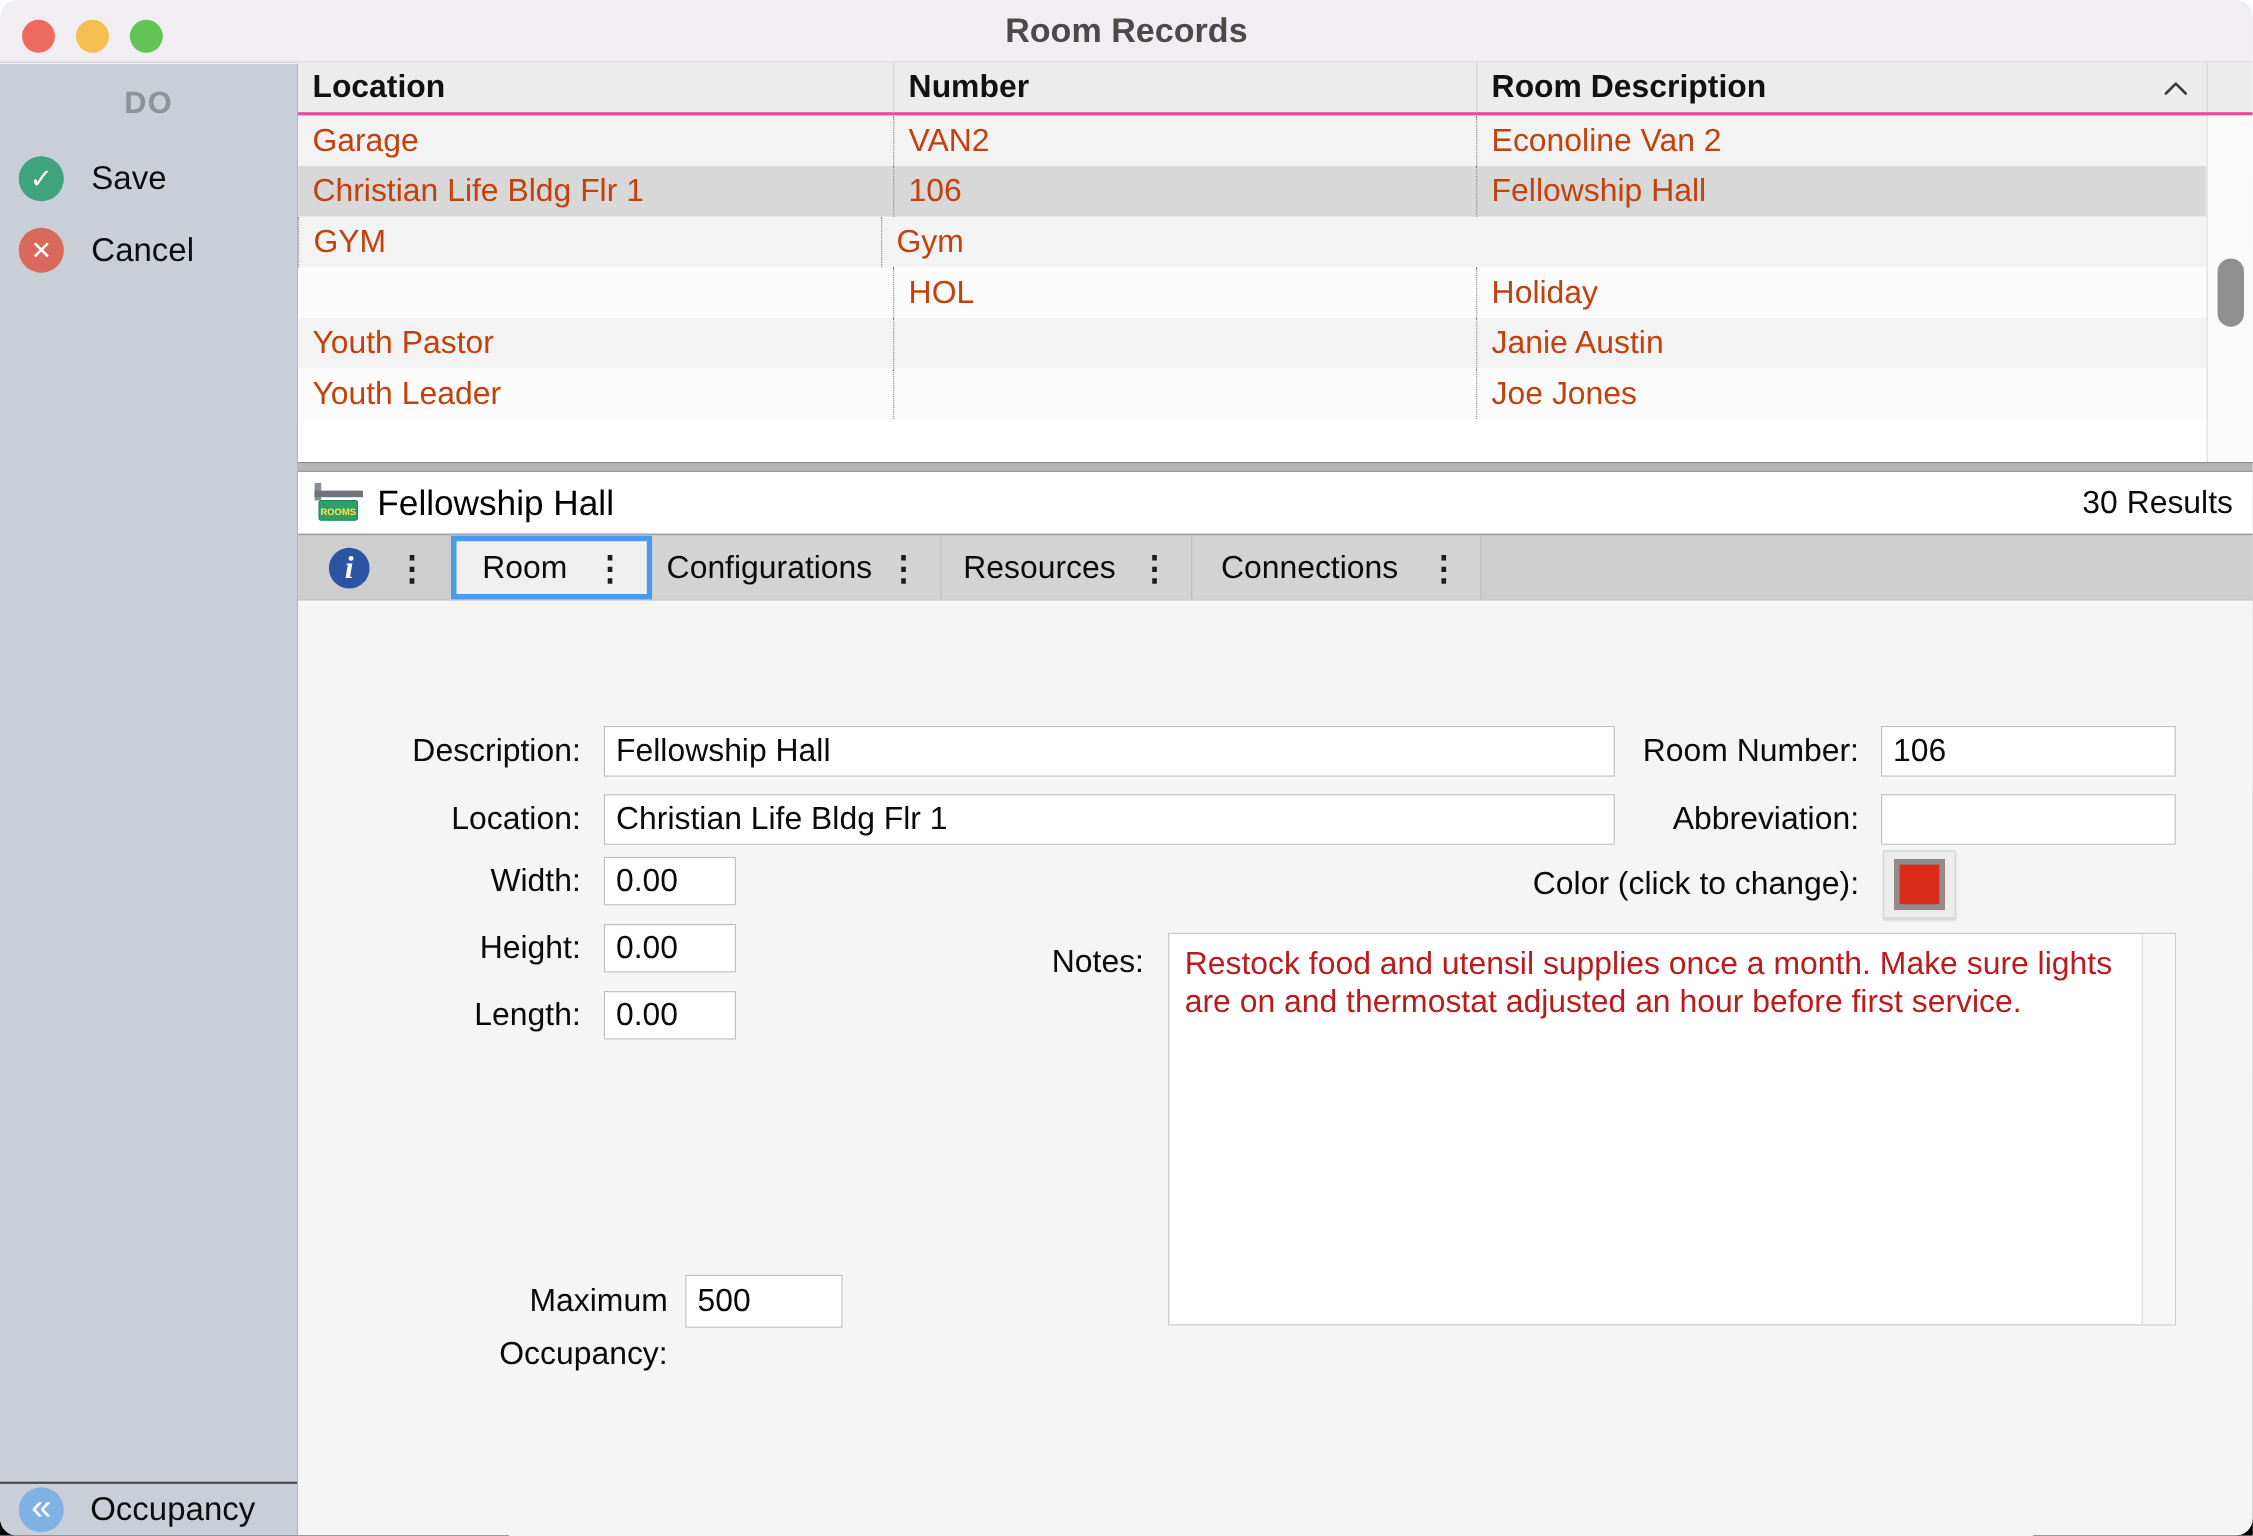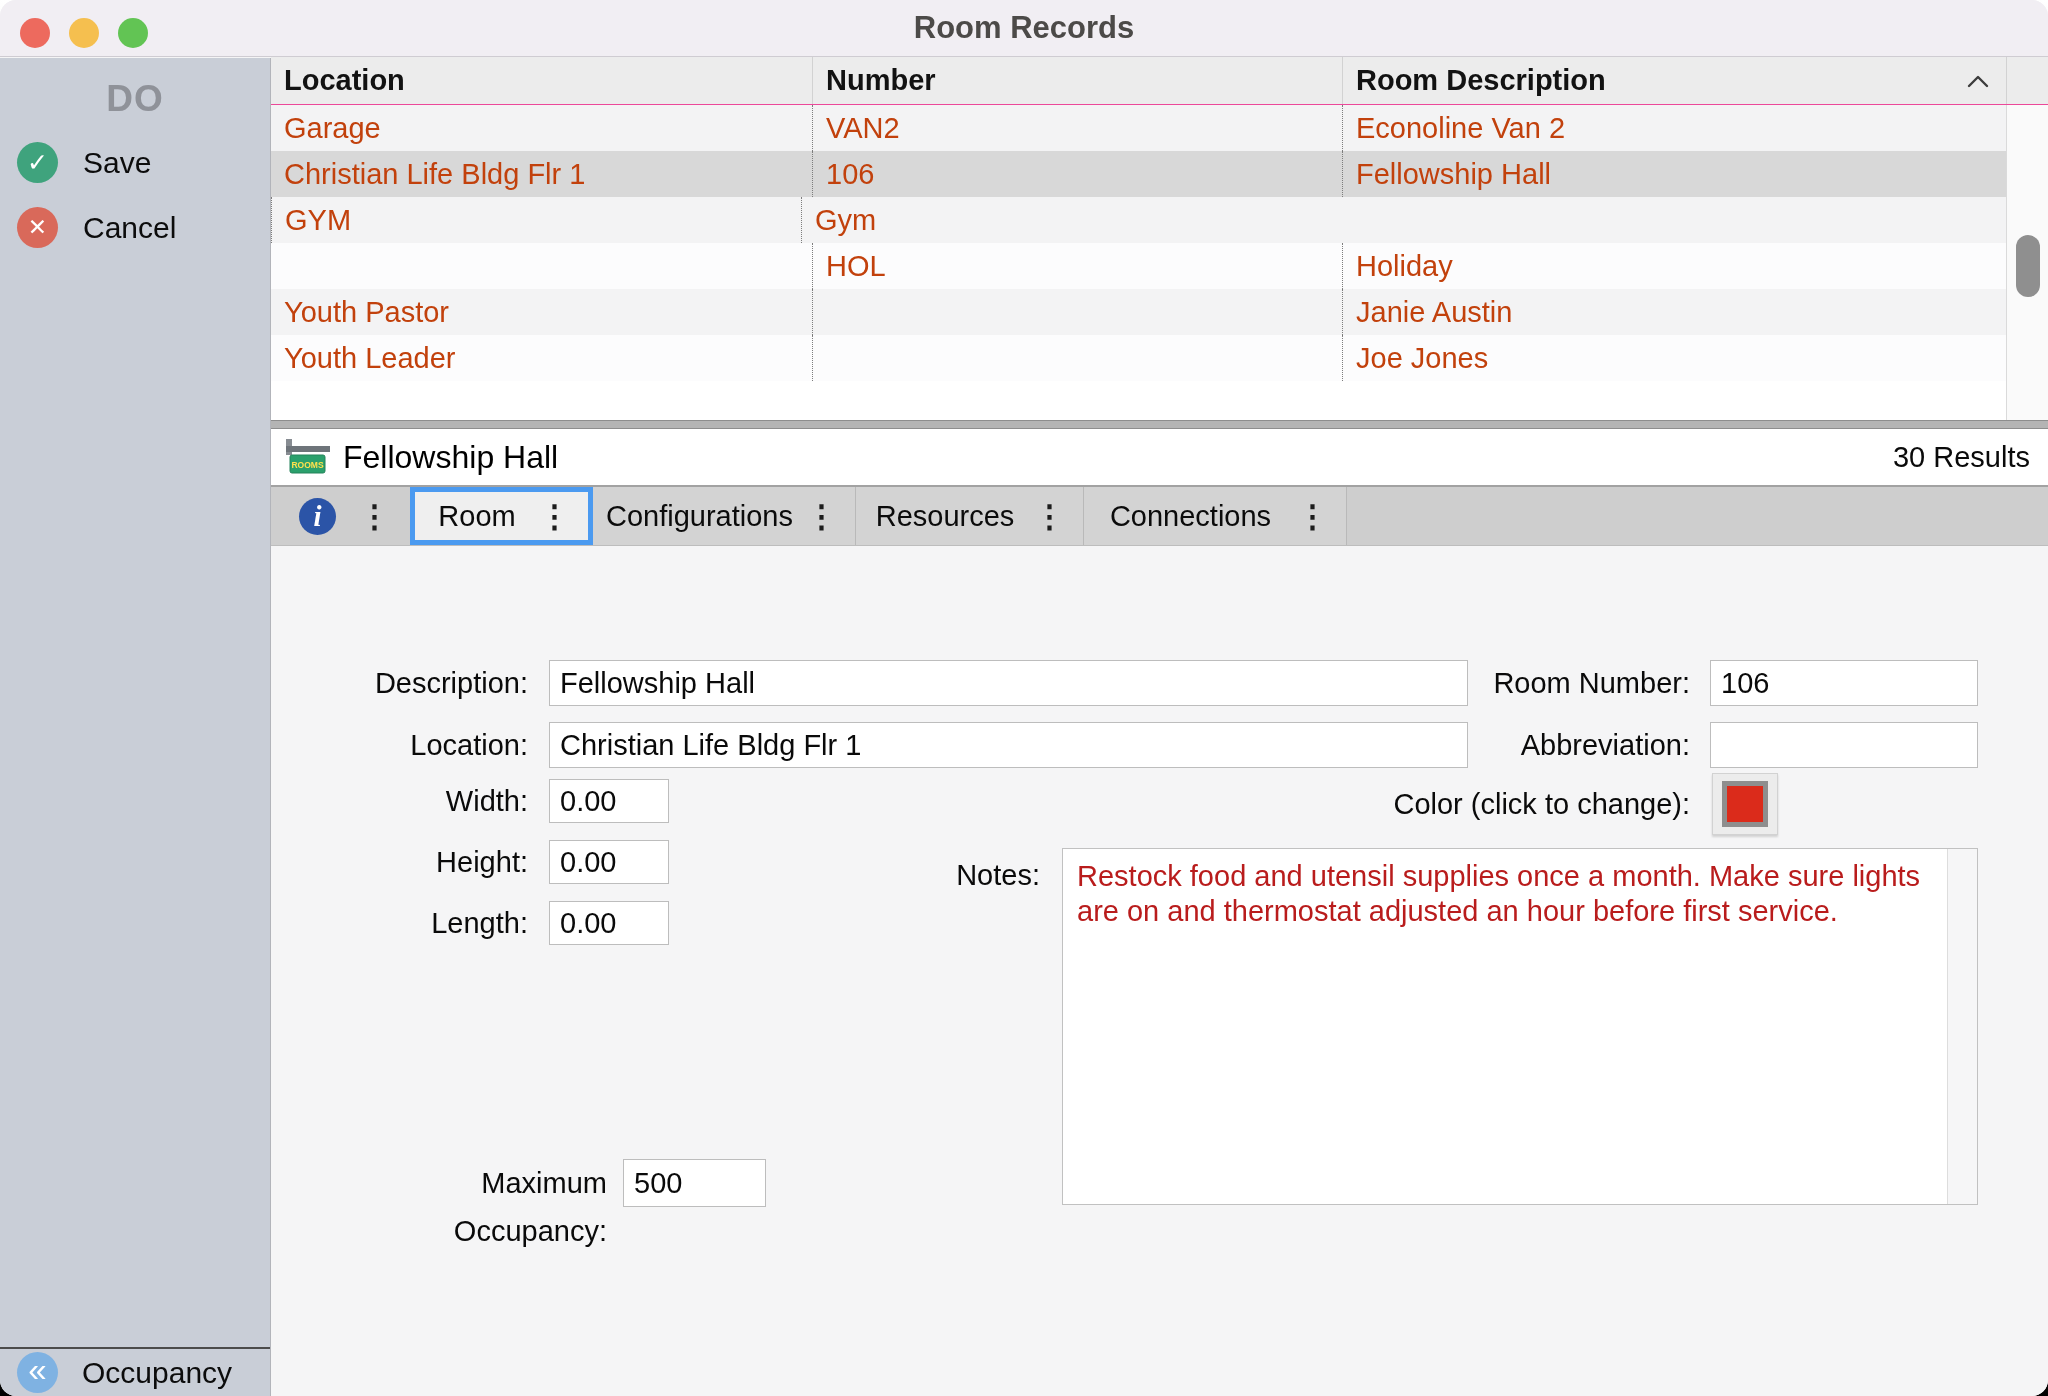--- a/index.html
+++ b/index.html
@@ -22,39 +22,39 @@
   .title { font-size:31px; font-weight:bold; color:#4c4a48; }
   .traffic { position:absolute; left:20px; top:18px; display:flex; gap:19px; }
   .light { width:30px; height:30px; border-radius:50%; }
 
   
   .sidebar {
     position:absolute; left:0; top:58px; width:271px; bottom:0;
     background:#c9ced7; border-right:1px solid #b2b4ba;
   }
   .do-label { position:absolute; top:20px; left:0; width:100%; text-align:center;
-    font-size:37px; font-weight:bold; color:#8f9299; letter-spacing:1px; }
+    font-size:28px; font-weight:bold; color:#8f9299; letter-spacing:1px; }
   .side-action { position:absolute; left:17px; display:flex; align-items:center; gap:25px; cursor:default; }
   .side-action.save { top:84px; }
   .side-action.cancel { top:149px; }
   .round-icon { width:41px; height:41px; border-radius:50%; color:#fff;
     display:flex; align-items:center; justify-content:center; }
   .round-icon.green { background:#3fa37d; font-size:25px; }
   .round-icon.red { background:#d9695a; font-size:23px; }
   .side-action-label { font-size:30px; color:#0c0c0c; }
   .collapse-row {
     position:absolute; left:0; bottom:0; width:100%; height:49px;
     border-top:2px solid #4b4b4b; display:flex; align-items:center; gap:24px; padding-left:17px;
   }
   .round-icon.blue { background:#7fb2e2; font-size:33px; line-height:0; padding-bottom:6px; }
   .collapse-label { font-size:30px; color:#0c0c0c; }
 
   
   .table-area { position:absolute; left:271px; top:57px; width:1777px; height:372px; background:#fff; }
-  .thead { display:flex; height:48px; background:#ececec; border-bottom:1px solid #ec4899; }
+  .thead { display:flex; height:48px; background:#ececec; border-bottom:3px solid #ec4899; }
   .th { display:flex; align-items:center; padding-left:13px; font-size:29px; font-weight:bold; color:#121212; }
   .th + .th { border-left:1px solid #d2d2d2; }
   .th.c1 { width:541px; } .th.c2 { width:530px; } .th.c3 { width:664px; justify-content:space-between; padding-right:16px; }
   .th.gutter { width:42px; }
   .tbody { position:relative; width:1735px; height:315px; overflow:hidden; }
   .trow { display:flex; height:46px; cursor:default; }
   .trow:nth-child(odd) { background:#f3f3f4; }
   .trow:nth-child(even) { background:#fcfcfd; }
   .trow.selected { background:#d8d8d8; }
   .td { display:flex; align-items:center; padding-left:13px; font-size:29px; color:#c2410c;

